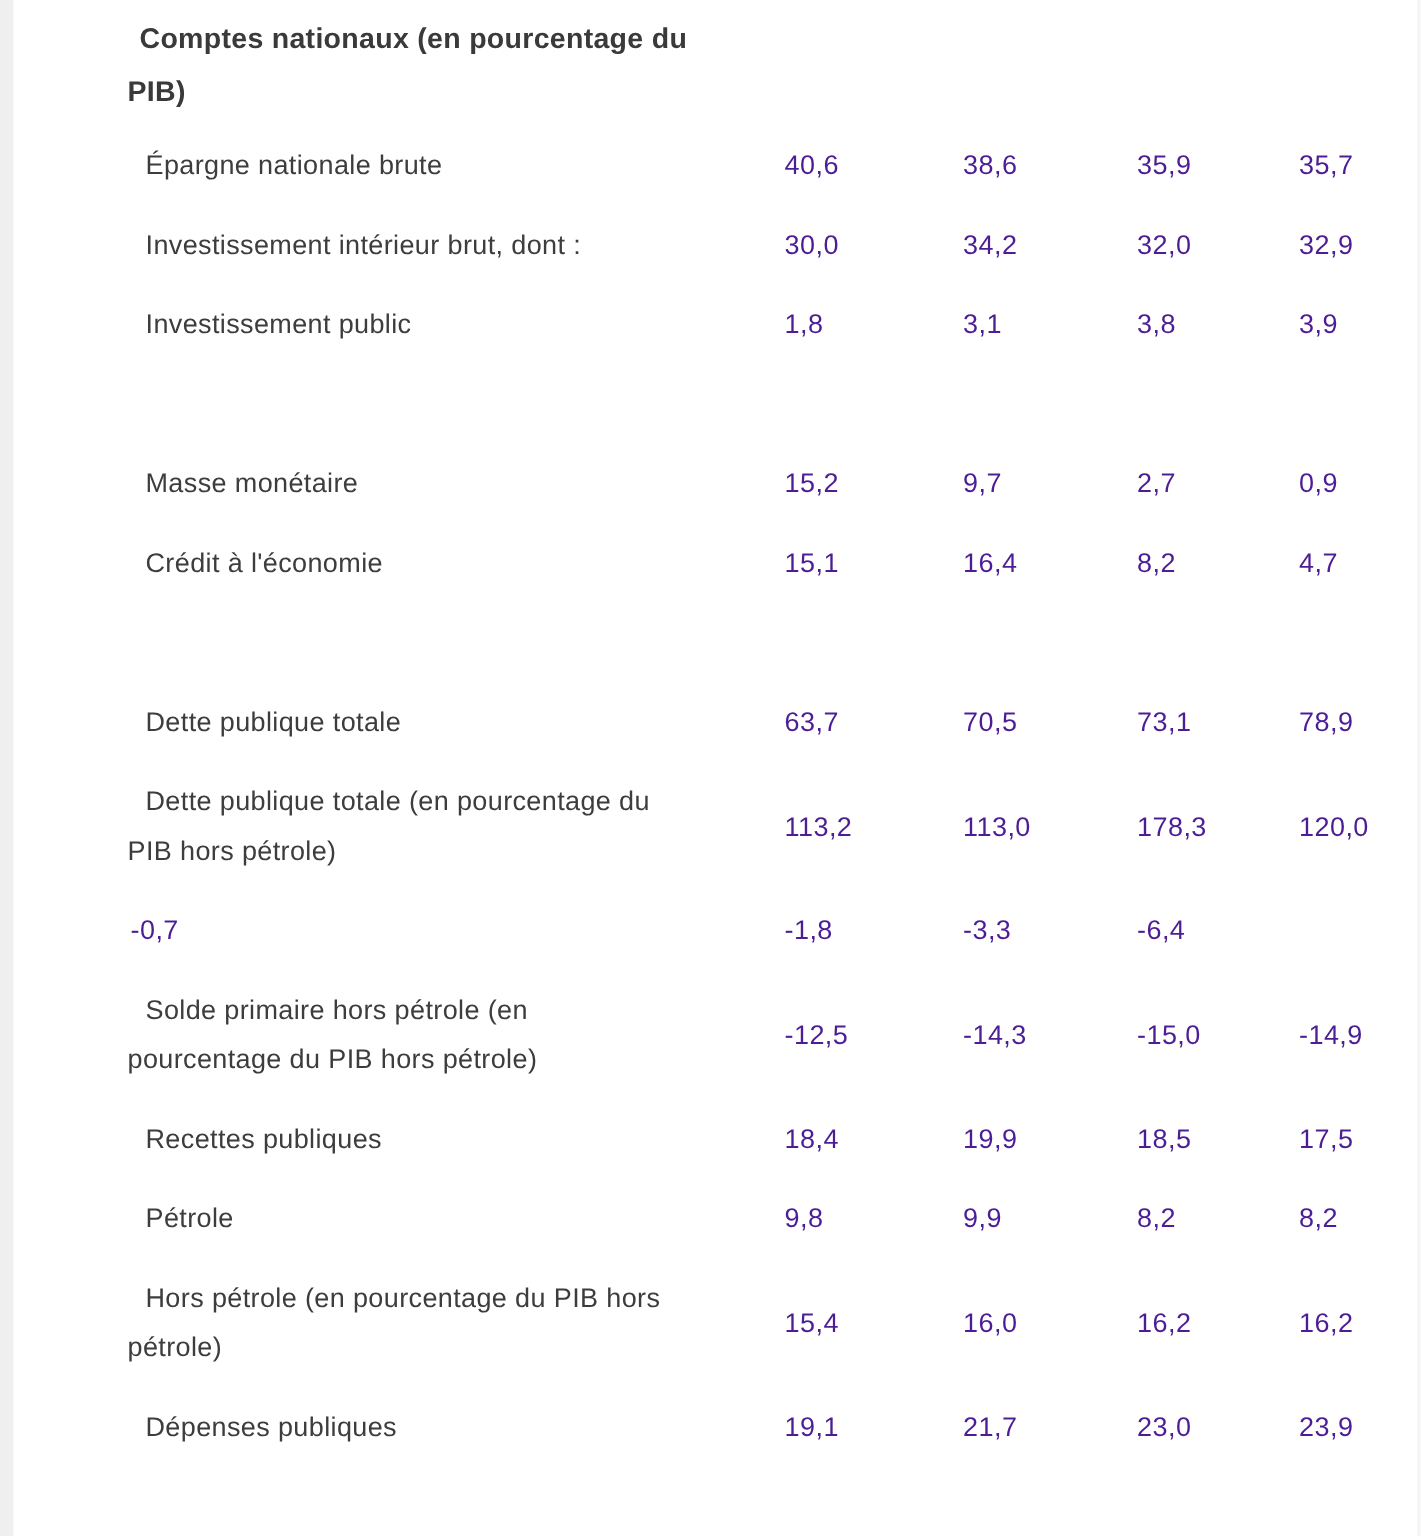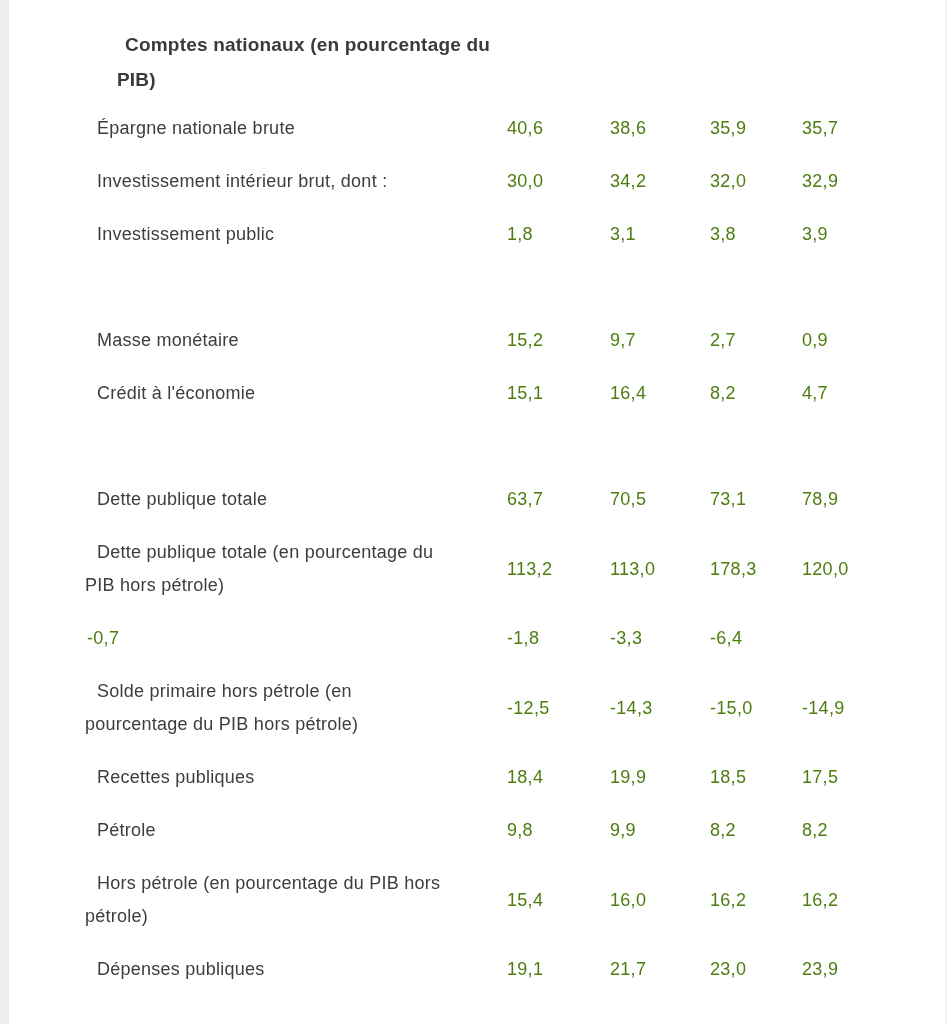--- a/index.html
+++ b/index.html
@@ -34,56 +34,56 @@
     top: 0;
     width: 775px;
   }
   .section-header {
     font-size: 19px;
     font-weight: bold;
     line-height: 35px;
     color: #3a3a3a;
     white-space: pre-line;
     text-indent: 8px;
-    padding-top: 27px;
+    padding-top: 9px;
     letter-spacing: 0.2px;
     min-height: 70px;
     margin-bottom: 5px;
     box-sizing: content-box;
-    margin-left: 32px;
   }
   .tbl {
     width: 100%;
   }
   .row {
     display: grid;
     grid-template-columns: 420px 103px 100px 92px 1fr;
     align-items: center;
     min-height: 53px;
     padding: 10px 0;
     box-sizing: border-box;
+    gap: 16px;
   }
   .row.spacer {
     min-height: 53px;
   }
   .cell-label {
     font-size: 18px;
     line-height: 33px;
     letter-spacing: 0.25px;
     white-space: pre-line;
     text-indent: 12px;
     color: #3d3d3d;
   }
   .cell-value {
     font-size: 18px;
     line-height: 33px;
     letter-spacing: 0.3px;
     padding-left: 2px;
     text-align: left;
-    color: #4d7c0f;
+    color: #4c1d95;
     align-self: center;
   }
 </style>
 </head>
 <body>
 
 <div class="edge-left"></div>
 <div class="edge-right"></div>
 
 <div class="content">

